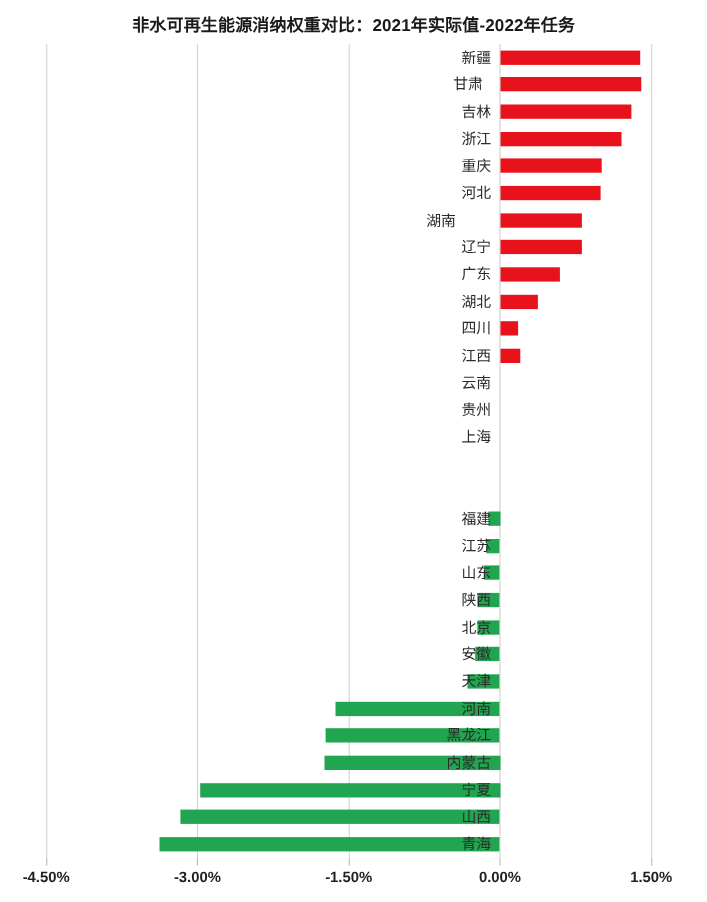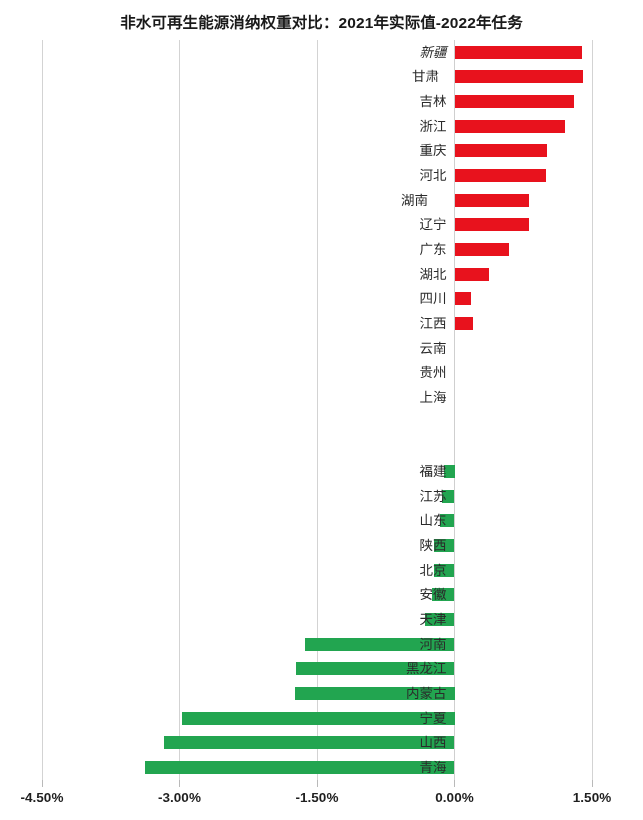--- a/index.html
+++ b/index.html
@@ -121,21 +121,21 @@
 <div id="chart-root">
 
   <div id="chart-title">非水可再生能源消纳权重对比：2021年实际值-2022年任务</div>
 
   <div id="plot-area">
       <div class="gridline" style="left: 41.5px;"></div>
       <div class="gridline" style="left: 179px;"></div>
       <div class="gridline" style="left: 316.5px;"></div>
       <div class="gridline zero-line" style="left: 454px;"></div>
       <div class="gridline" style="left: 591.5px;"></div>
-      <div class="bar-row" style="top: 0px; height: 24.6667px; font-style: italic;">
+      <div class="bar-row" style="top: 0px; height: 24.6667px;">
         <div class="bar pos" title="新疆 1.39%" style="left: 454.5px; width: 127.417px; top: 5.83333px;"></div>
         <div class="cat-label" style="left: 326.5px; top: 1.83333px;">新疆</div>
       </div>
       <div class="bar-row" style="top: 24.6667px; height: 24.6667px;">
         <div class="bar pos" title="甘肃 1.40%" style="left: 454.5px; width: 128.333px; top: 5.83333px;"></div>
         <div class="cat-label" style="left: 319px; top: 1.83333px;">甘肃</div>
       </div>
       <div class="bar-row" style="top: 49.3333px; height: 24.6667px;">
         <div class="bar pos" title="吉林 1.30%" style="left: 454.5px; width: 119.167px; top: 5.83333px;"></div>
         <div class="cat-label" style="left: 326.5px; top: 1.83333px;">吉林</div>
@@ -147,21 +147,21 @@
       <div class="bar-row" style="top: 98.6667px; height: 24.6667px;">
         <div class="bar pos" title="重庆 1.01%" style="left: 454.5px; width: 92.5833px; top: 5.83333px;"></div>
         <div class="cat-label" style="left: 326.5px; top: 1.83333px;">重庆</div>
       </div>
       <div class="bar-row" style="top: 123.333px; height: 24.6667px;">
         <div class="bar pos" title="河北 1.00%" style="left: 454.5px; width: 91.6667px; top: 5.83333px;"></div>
         <div class="cat-label" style="left: 326.5px; top: 1.83333px;">河北</div>
       </div>
       <div class="bar-row" style="top: 148px; height: 24.6667px;">
         <div class="bar pos" title="湖南 0.81%" style="left: 454.5px; width: 74.25px; top: 5.83333px;"></div>
-        <div class="cat-label" style="left: 308px; top: 1.83333px;">湖南</div>
+        <div class="cat-label" style="left: 341px; top: 1.83333px; text-align: center;">湖南</div>
       </div>
       <div class="bar-row" style="top: 172.667px; height: 24.6667px;">
         <div class="bar pos" title="辽宁 0.81%" style="left: 454.5px; width: 74.25px; top: 5.83333px;"></div>
         <div class="cat-label" style="left: 326.5px; top: 1.83333px;">辽宁</div>
       </div>
       <div class="bar-row" style="top: 197.333px; height: 24.6667px;">
         <div class="bar pos" title="广东 0.59%" style="left: 454.5px; width: 54.0833px; top: 5.83333px;"></div>
         <div class="cat-label" style="left: 326.5px; top: 1.83333px;">广东</div>
       </div>
       <div class="bar-row" style="top: 222px; height: 24.6667px;">

